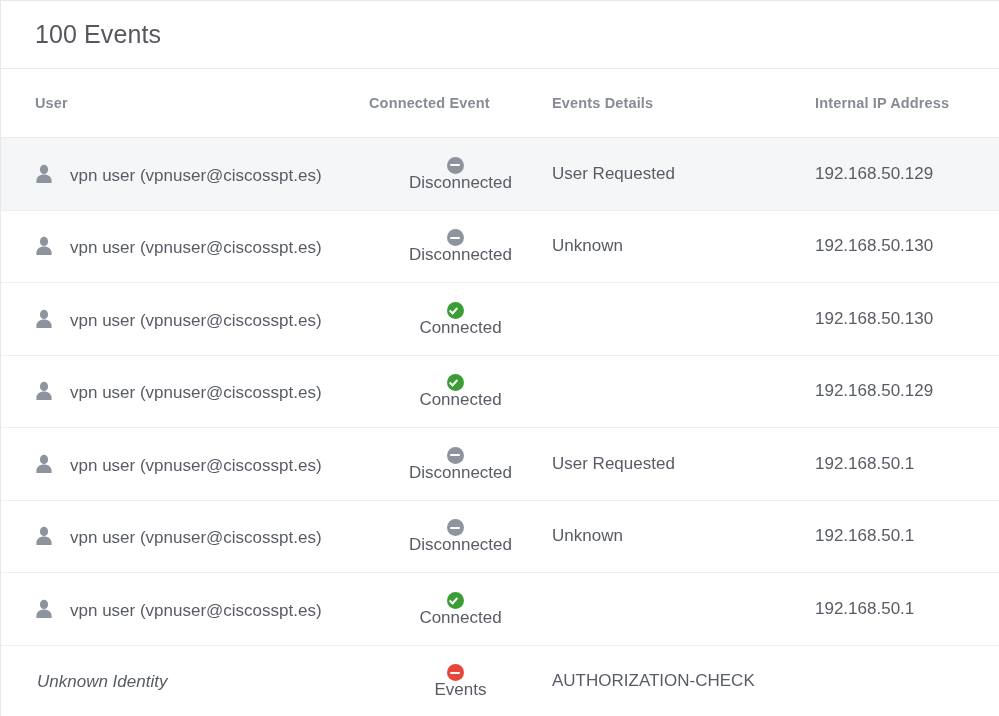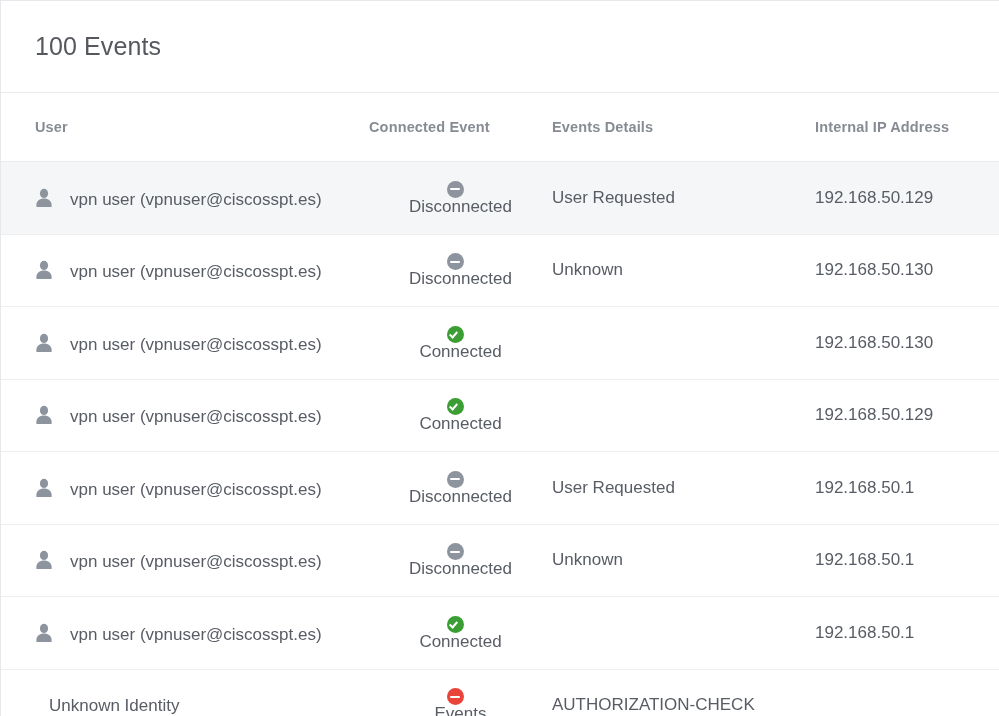--- a/index.html
+++ b/index.html
@@ -21,21 +21,21 @@
     height: 716px;
     background: #ffffff;
     box-sizing: border-box;
     border-top: 1px solid #e6e8eb;
     border-left: 1px solid #e6e8eb;
     overflow: hidden;
   }
 
   
   .panel-header {
-    height: 92px;
+    height: 68px;
     box-sizing: border-box;
     border-bottom: 1px solid #e8eaec;
     display: flex;
     align-items: center;
     padding-left: 34px;
   }
   .panel-title {
     font-size: 25px;
     font-weight: 400;
     color: #55585e;
@@ -90,21 +90,22 @@
   }
   .person-icon {
     flex: 0 0 auto;
     width: 18px;
     height: 20px;
     margin-right: 17px;
     display: block;
   }
   .user-name { line-height: 1; }
   .user-name.unknown-identity {
-    margin-left: 12px;
+    font-style: italic;
+    margin-left: 0;
   }
   .user-cell.no-icon { padding-left: 2px; }
 
   
   .status-cell {
     display: flex;
     align-items: center;
     flex-direction: column;
   }
   .status-icon {

